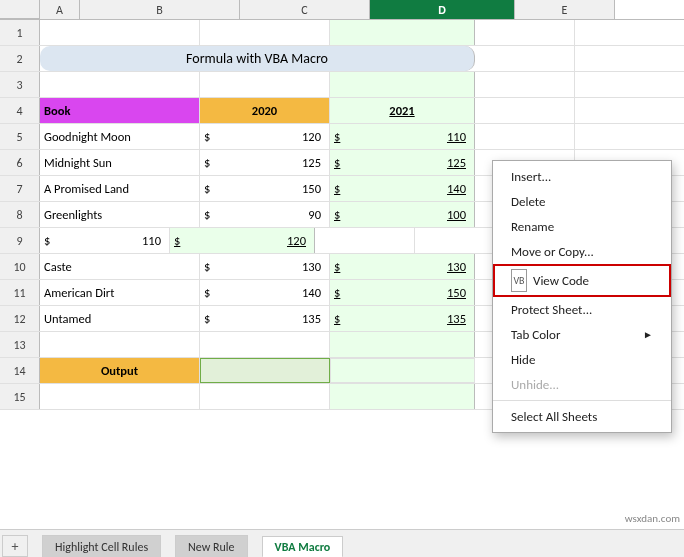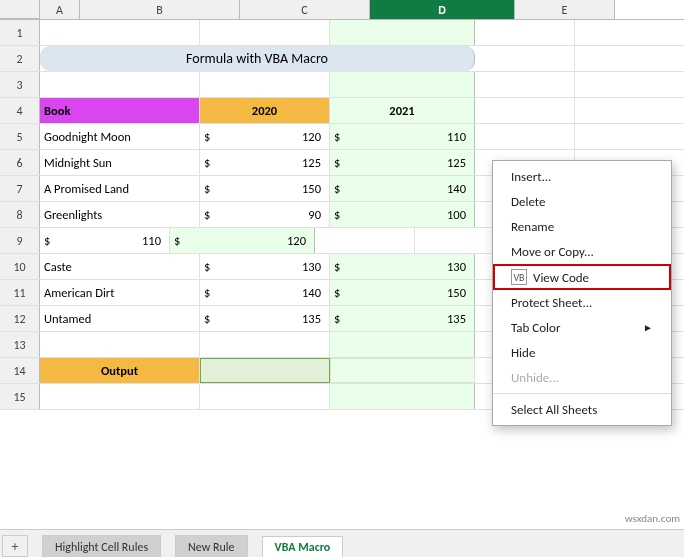--- a/index.html
+++ b/index.html
@@ -231,20 +231,21 @@
     }
 
     .ctx-arrow {
       margin-left: auto;
       font-size: 10px;
     }
 
     
     .col-d-active {
       background: #eaffea;
+      text-decoration: underline;
     }
 
     .watermark {
       position: absolute;
       bottom: 32px;
       right: 4px;
       font-size: 11px;
       color: #888;
     }
   </style>
@@ -462,21 +463,21 @@
     <div class="ctx-item">
       <span>Delete</span>
     </div>
     <div class="ctx-item">
       <span>Rename</span>
     </div>
     <div class="ctx-item">
       <span>Move or Copy...</span>
     </div>
     <div class="ctx-item highlighted" style="background:#fff; border:2px solid #cc0000; padding:3px 16px; display:flex; align-items:center; gap:6px;">
-      <span class="ctx-icon" style="font-size:10px; color:#555; border:1px solid #999; width:16px; height:16px; display:flex; align-items:center; justify-content:center;">VB</span>
+      <span class="ctx-icon" style="font-size:10px; color:#555; border:1px solid #999; width:16px; height:23px; display:flex; align-items:center; justify-content:center;">VB</span>
       <span>View Code</span>
     </div>
     <div class="ctx-item">
       <span>Protect Sheet...</span>
     </div>
     <div class="ctx-item">
       <span>Tab Color</span>
       <span class="ctx-arrow">►</span>
     </div>
     <div class="ctx-item">

